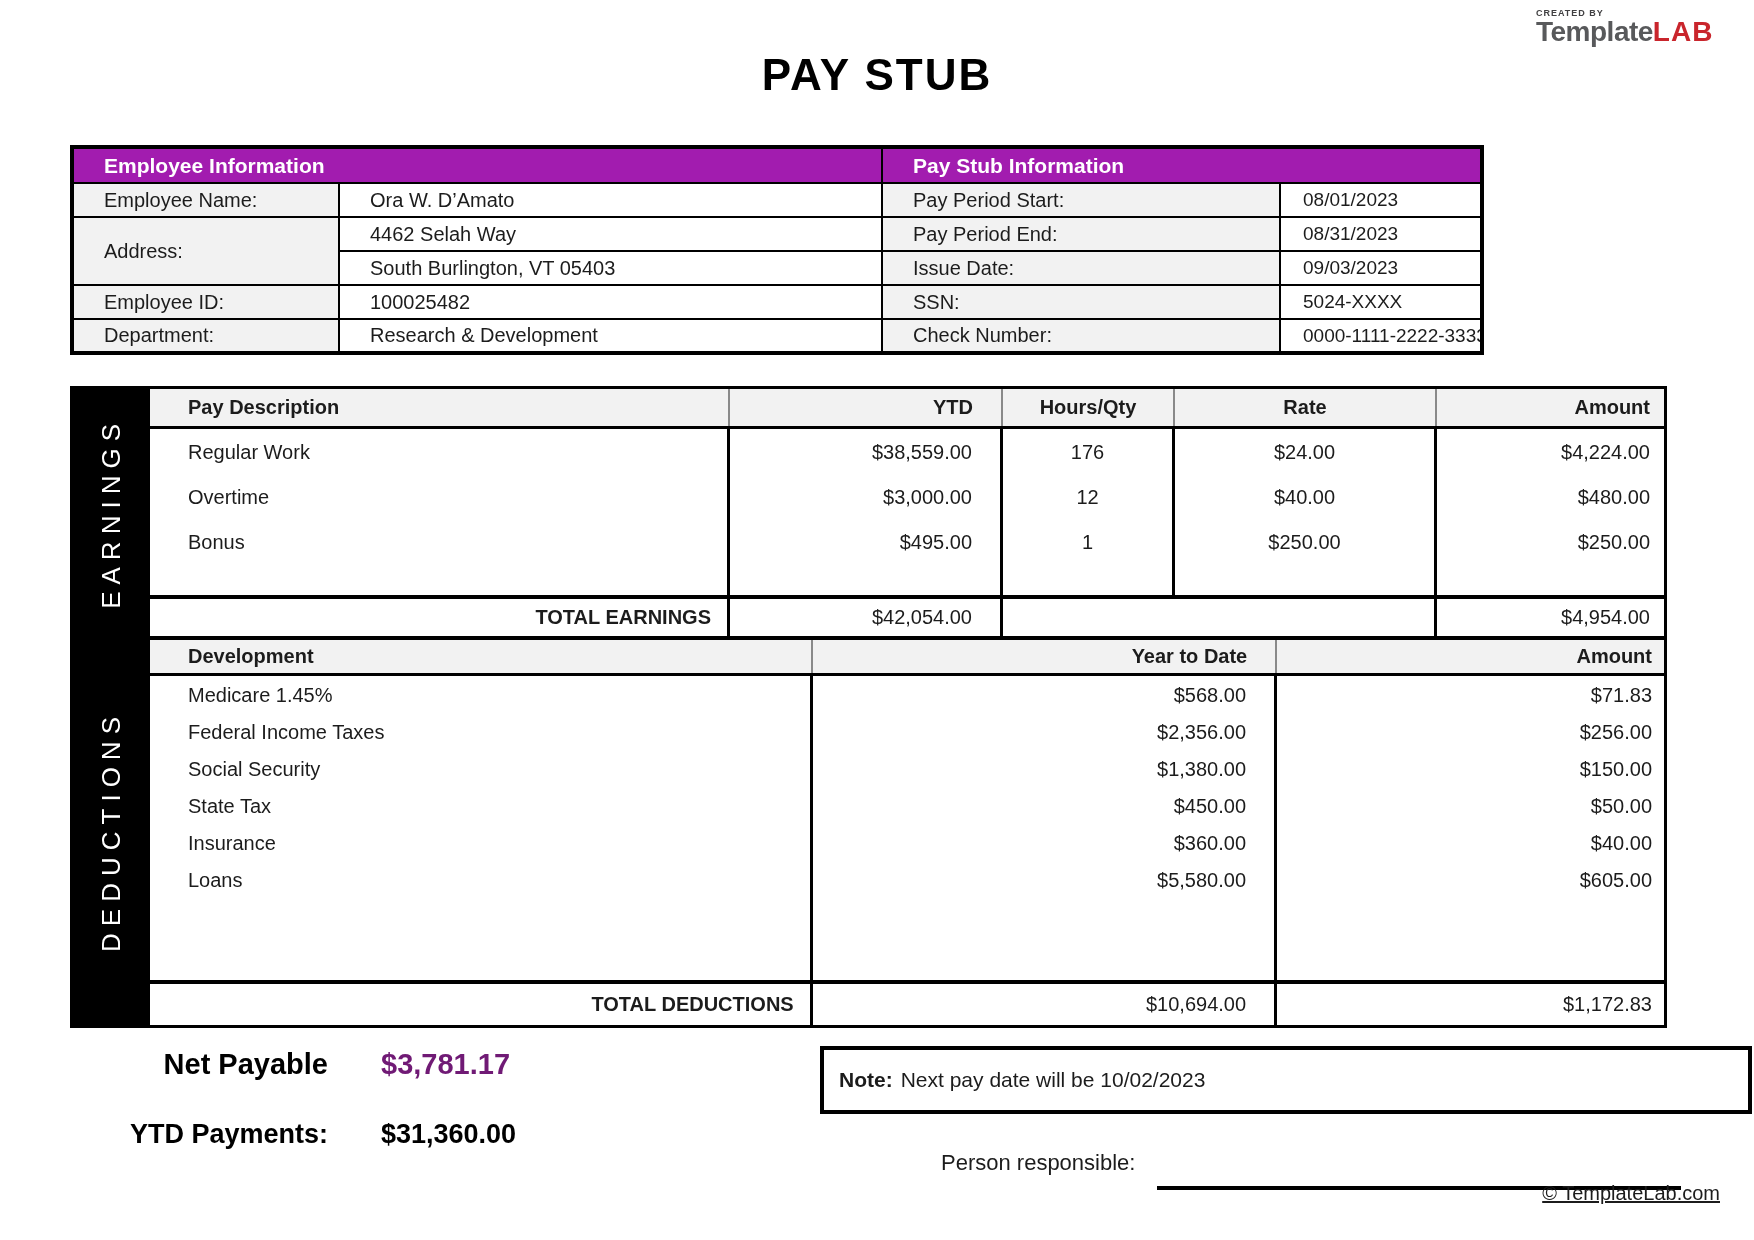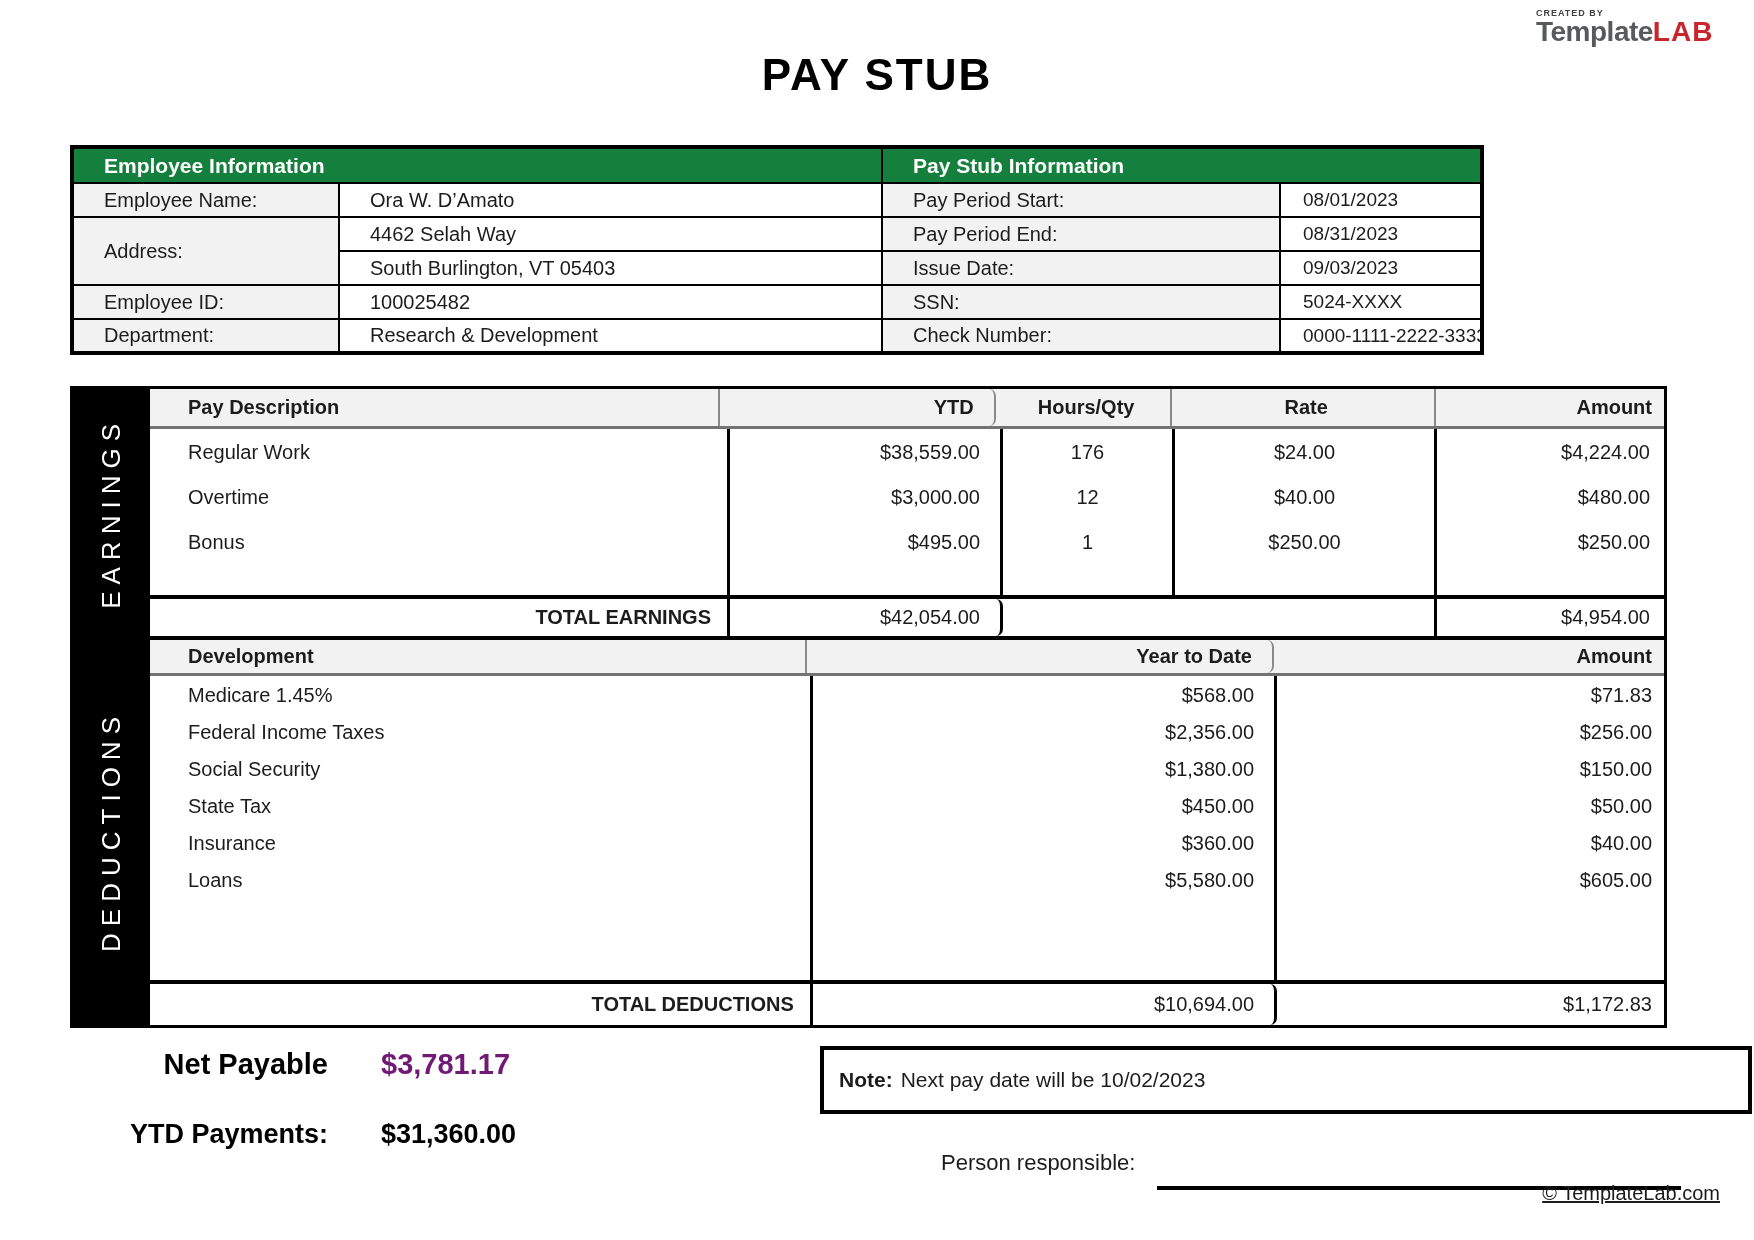--- a/index.html
+++ b/index.html
@@ -18,21 +18,21 @@
     font-size:44px; font-weight:800; letter-spacing:2px; color:#000; }
 
   
   table.info-table { position:absolute; left:70px; top:145px; width:1410px;
     border-collapse:collapse; table-layout:fixed; }
   table.info-table col.c1{width:267px;} table.info-table col.c2{width:543px;}
   table.info-table col.c3{width:398px;} table.info-table col.c4{width:202px;}
   table.info-table th, table.info-table td { border:2px solid #000; font-size:20px; font-weight:400;
     padding:0 0 0 30px; text-align:left; height:34px; white-space:nowrap; overflow:hidden; }
   table.info-table { border:4px solid #000; }
-  table.info-table tr.hdr th { background:#15803d; color:#fff; font-weight:700; font-size:21px; height:36px; }
+  table.info-table tr.hdr th { background:#a21caf; color:#fff; font-weight:700; font-size:21px; height:36px; }
   table.info-table tr.hdr th.half2 { border-left:2px solid #8a8a8a; }
   table.info-table td.lbl { background:#f2f2f2; }
   table.info-table td.val2 { font-size:19px; padding-left:22px; }
 
   
   .main-table { position:absolute; left:70px; top:386px; width:1597px; height:642px;
     border:3px solid #000; display:flex; background:#fff; }
   .side { width:77px; background:#000; display:flex; flex-direction:column; flex:none; }
   .side-sec { display:flex; align-items:center; justify-content:center; }
   .side-sec.earn { height:247px; }
@@ -45,21 +45,21 @@
   .row-flex { display:flex; }
   .hdr-row { height:40px; background:#f2f2f2; font-weight:700; align-items:center; }
   .hdr-row .hcell { height:100%; display:flex; align-items:center; font-size:20px; border-right:2px solid #8a8a8a; }
   .hdr-row .hcell:last-child { border-right:none; }
   .body-block .col { border-right:3px solid #000; }
   .body-block .col:last-child { border-right:none; }
   .cell { display:flex; align-items:center; font-size:20px; white-space:nowrap; }
 
   
   .a-l { justify-content:flex-start; padding-left:38px; }
-  .a-r { justify-content:flex-end; padding-right:20px;border-radius:7px; }
+  .a-r { justify-content:flex-end; padding-right:28px; }
   .a-c { justify-content:center; }
   .a-rr { justify-content:flex-end; padding-right:12px; }
 
   
   .e1{width:580px;} .e2{width:273px;} .e3{width:172px;} .e4{width:262px;} .e5{width:225px;}
   .e-mid{width:434px;}
   .ebody { height:166px; }
   .ebody .cell { height:45px; padding-top:2px; }
 
   .total-row { border-top:4px solid #000; height:41px; align-items:stretch; }
@@ -67,21 +67,21 @@
   .total-row .tcell:last-child { border-right:none; }
   .total-row .tlabel { font-weight:700; justify-content:flex-end; padding-right:16px; }
 
   
   .d1{width:680px;} .d2{width:435px;margin-left:40px;} .d3{width:397px;}
   .dhead { border-top:4px solid #000; }
   .dbody { height:304px; }
   .dbody .cell { height:37px; padding-top:2px; }
   .dtotal { flex:1; min-height:34px; }
 
-  .hdr-bottom { border-bottom:3px solid #737373;gap:7px; }
+  .hdr-bottom { border-bottom:3px solid #000000; }
 
   
   .np-label { position:absolute; left:100px; top:1048px; width:228px; text-align:right;
     font-size:29px; font-weight:700; color:#000; }
   .np-value { position:absolute; left:381px; top:1048px; font-size:29px; font-weight:700; color:#701a75; }
   .ytd-label { position:absolute; left:100px; top:1119px; width:228px; text-align:right;
     font-size:27px; font-weight:700; color:#000; }
   .ytd-value { position:absolute; left:381px; top:1119px; font-size:27px; font-weight:700; color:#000; }
 
   .note-box { position:absolute; left:820px; top:1046px; width:932px; height:68px;

